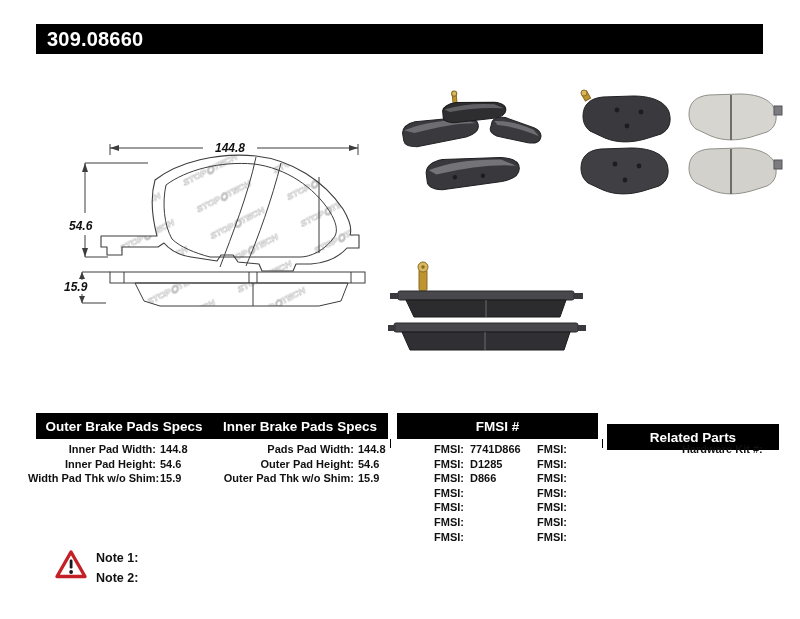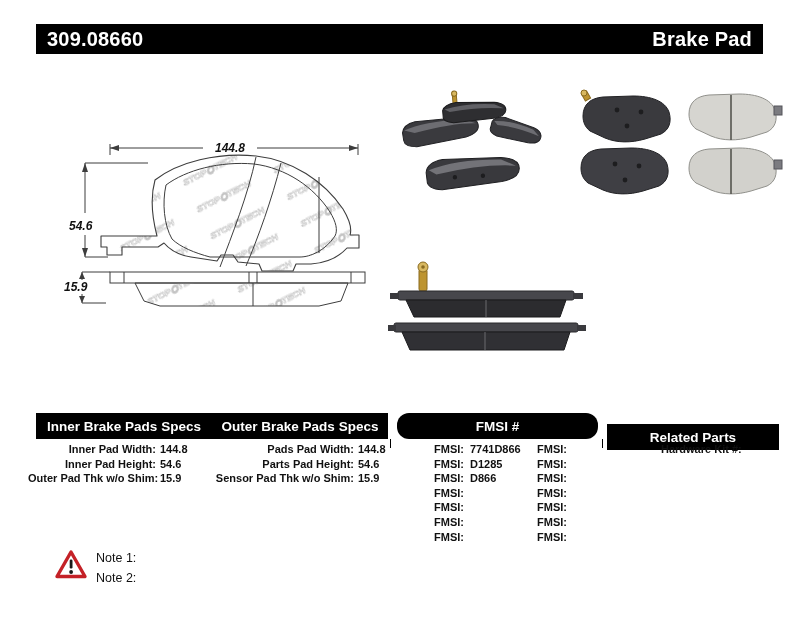--- a/index.html
+++ b/index.html
@@ -7,47 +7,46 @@
         font-family:"Liberation Sans",sans-serif;color:#111;}
   
   .titlebar{position:absolute;left:36px;top:24px;width:727px;height:30px;background:#000;
             color:#fff;display:flex;justify-content:space-between;align-items:center;
             padding:0 11px;box-sizing:border-box;font-weight:bold;font-size:20px;letter-spacing:.2px;}
   
   .bar{position:absolute;top:413px;height:26px;background:#000;color:#fff;display:flex;
        align-items:center;font-weight:bold;font-size:13.5px;}
   .bar-specs{left:36px;width:352px;}
   .bar-specs .half{flex:1;text-align:center;}
-  .bar-fmsi{left:397px;width:201px;justify-content:center;border-radius:12px;}
+  .bar-fmsi{left:397px;width:201px;justify-content:center;}
   .bar-related{left:607px;width:172px;justify-content:center;margin-top:11px;}
   .tick{position:absolute;top:439px;width:1px;height:9px;background:#000;}
   
   .rows{position:absolute;top:442px;font-size:11px;font-weight:bold;}
   .srow{display:grid;gap:4px;line-height:14.6px;height:14.6px;white-space:nowrap;}
   .srow .lbl{text-align:right;}
   .rows-inner{left:28px;}  .rows-inner .srow{grid-template-columns:128px auto;}
   .rows-outer{left:206px;} .rows-outer .srow{grid-template-columns:148px auto;}
   .frow{display:flex;gap:6px;line-height:14.6px;height:14.6px;white-space:nowrap;margin-left:42px;}
-  .rows-fmsi1{left:392px;} .rows-fmsi2{left:495px;} .rows-related{left:619px;}
+  .rows-fmsi1{left:392px;} .rows-fmsi2{left:495px;} .rows-related{left:640px;}
   
   .note-icon{position:absolute;left:54px;top:549px;}
-  .note{position:absolute;left:96px;font-size:12.5px;font-weight:normal;}
+  .note{position:absolute;left:96px;font-size:12.5px;font-weight:bold;}
   .note1{top:551px;} .note2{top:571px;}
   svg{position:absolute;}
   .thin{stroke:#3d3d3d;stroke-width:1;fill:none;}
   .dim{font-weight:bold;font-style:italic;font-size:12px;fill:#111;}
 </style>
 </head>
 <body>
 
 <div class="page">
 
   <div class="titlebar">
     <span>309.08660</span>
-    <span>Brake Pad</span>
   </div>
 
   <svg style="left:60px;top:135px" width="340" height="180" viewBox="0 0 340 180">
     <defs>
       <pattern id="wm" width="86" height="30" patternUnits="userSpaceOnUse" patternTransform="rotate(-27)">
         <text x="2" y="12" font-size="9.5" font-weight="bold" font-style="italic" fill="none" stroke="#c3c3c3" stroke-width="0.7">STOP◉TECH</text>
       </pattern>
     </defs>
 
     <g>
@@ -174,58 +173,58 @@
     <g>
       <rect x="6" y="68" width="184" height="9" rx="2" fill="#47474c" stroke="#2a2a2d"></rect>
       <rect x="0" y="70" width="8" height="6" fill="#3a3a3e"></rect>
       <rect x="190" y="70" width="8" height="6" fill="#3a3a3e"></rect>
       <path d="M14,77 L182,77 L176,95 L22,95 Z" fill="#303034" stroke="#1b1b1d"></path>
       <line x1="97" y1="77" x2="97" y2="95" stroke="#6a6a6e"></line>
     </g>
   </svg>
 
   <div class="bar bar-specs">
+    <div class="half">Outer Brake Pads Specs</div>
     <div class="half">Inner Brake Pads Specs</div>
-    <div class="half">Outer Brake Pads Specs</div>
   </div>
   <div class="bar bar-fmsi">
     <span>FMSI #</span>
   </div>
   <div class="bar bar-related">
     <span>Related Parts</span>
   </div>
   <div class="tick" style="left:390px"></div>
   <div class="tick" style="left:602px"></div>
 
   <div class="rows rows-inner">
     <div class="srow">
         <span class="lbl">Inner Pad Width:</span>
         <span class="val">144.8</span>
       </div>
     <div class="srow">
         <span class="lbl">Inner Pad Height:</span>
         <span class="val">54.6</span>
       </div>
     <div class="srow">
-        <span class="lbl">Outer Pad Thk w/o Shim:</span>
+        <span class="lbl">Width Pad Thk w/o Shim:</span>
         <span class="val">15.9</span>
       </div>
   </div>
 
   <div class="rows rows-outer">
     <div class="srow">
         <span class="lbl">Pads Pad Width:</span>
         <span class="val">144.8</span>
       </div>
     <div class="srow">
-        <span class="lbl">Parts Pad Height:</span>
+        <span class="lbl">Outer Pad Height:</span>
         <span class="val">54.6</span>
       </div>
     <div class="srow">
-        <span class="lbl">Sensor Pad Thk w/o Shim:</span>
+        <span class="lbl">Outer Pad Thk w/o Shim:</span>
         <span class="val">15.9</span>
       </div>
   </div>
 
   <div class="rows rows-fmsi1">
     <div class="frow">
         <span>FMSI:</span>
         <span>7741D866</span>
       </div>
     <div class="frow">

